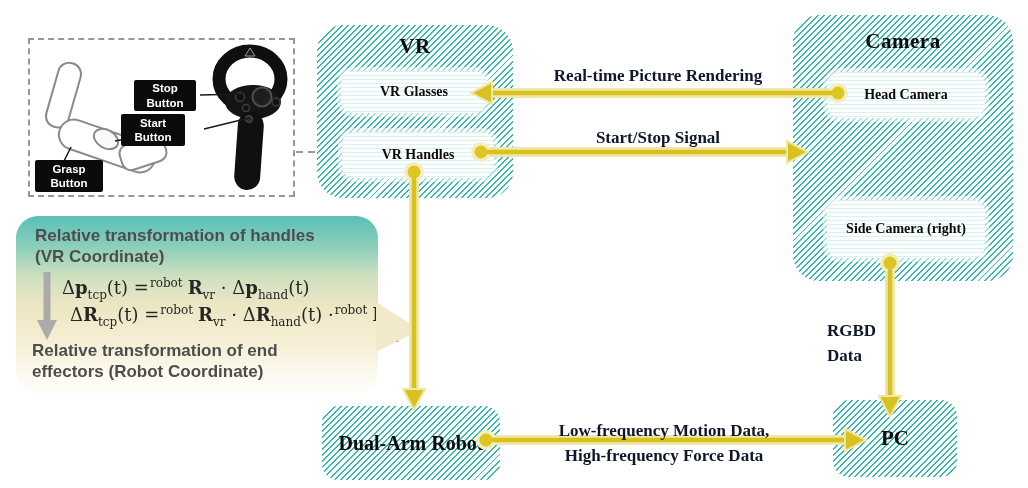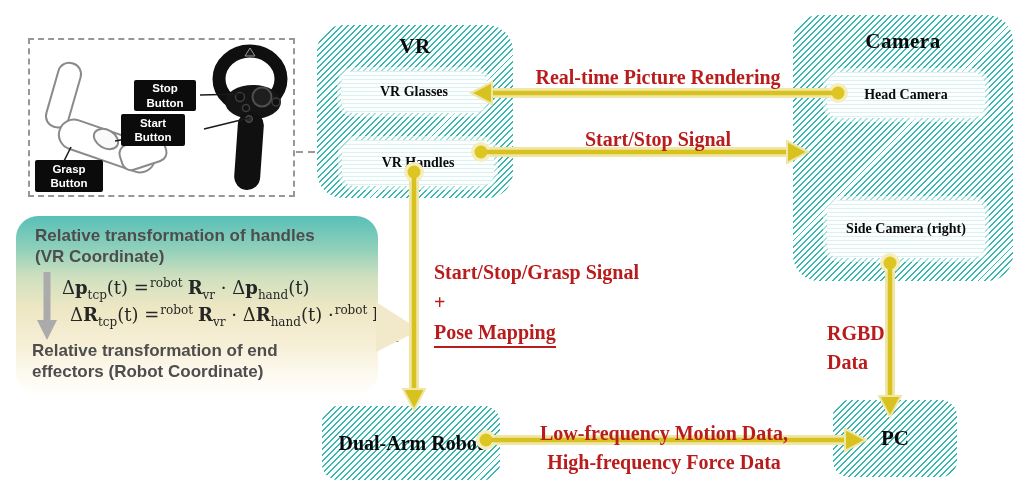--- a/index.html
+++ b/index.html
@@ -21,21 +21,21 @@
       #fdffff;
     box-shadow:0 0 0 4px rgba(255,255,255,0.55);}
   
   #controller-figure{position:absolute;left:28px;top:38px;width:267px;height:159px;
     border:2px dashed #979797;box-sizing:border-box;background:#fff;}
   .pill{position:absolute;background:#0b0b0b;color:#fff;border-radius:2px;
     font-family:"Liberation Sans",sans-serif;font-weight:bold;font-size:11.5px;line-height:1.22;
     display:flex;align-items:center;justify-content:center;text-align:center;
     padding:2px 6px;box-sizing:border-box;}
   
-  .edge-label{position:absolute;color:#b91c1c;font-weight:bold;font-size:20px;line-height:1.25;}
+  .edge-label{position:absolute;color:#0f172a;font-weight:bold;font-size:17px;line-height:1.25;}
   .center{text-align:center;}
   .underline{border-bottom:2px solid currentColor;display:inline-block;padding-bottom:1px;}
   
   #callout{position:absolute;left:16px;top:216px;width:362px;height:178px;border-radius:22px;
     background:linear-gradient(180deg,#58c0b8 0%,#8ecfba 18%,#cfe0bf 34%,#eee7c4 52%,
       #f6efd6 72%,#fcf9ee 88%,#fffefb 100%);}
   .callout-heading{position:absolute;font-family:"Liberation Sans",sans-serif;font-weight:bold;
     font-size:17px;line-height:1.22;color:#4d4d4d;}
   .eq{position:absolute;font-family:"DejaVu Serif",serif;font-size:18px;color:#262626;white-space:nowrap;}
   .eq b{font-weight:bold;}
@@ -95,21 +95,21 @@
           <sup>−1</sup>
           <sub>vr</sub>
         </span>
     </div>
     <div class="callout-heading" style="left:16px;top:125px;width:310px;">Relative transformation of end effectors  (Robot Coordinate)</div>
   </div>
 
   <div class="node" style="left:317px;top:25px;width:196px;height:173px;">
     <div class="node-title" style="top:9px;">VR</div>
     <div class="leaf" style="left:24px;top:46px;width:146px;height:42px;">VR Glasses</div>
-    <div class="leaf" style="left:25px;top:107px;width:152px;height:46px;margin-top:8px;">VR Handles</div>
+    <div class="leaf" style="left:25px;top:107px;width:152px;height:46px;">VR Handles</div>
   </div>
 
   <div class="node" style="left:793px;top:15px;width:220px;height:266px;">
     <div class="node-title" style="top:14px;">Camera</div>
     <div class="leaf" style="left:34px;top:57px;width:158px;height:46px;">Head Camera</div>
     <div class="leaf" style="left:34px;top:185px;width:158px;height:58px;">Side Camera (right)</div>
   </div>
 
   <div class="node" style="left:322px;top:406px;width:178px;height:74px;border-radius:16px;
        display:flex;align-items:center;justify-content:center;text-align:center;
@@ -163,24 +163,19 @@
     <line x1="296" y1="152" x2="318" y2="152" stroke="#9a9a9a" stroke-width="2.2" stroke-dasharray="7 5"></line>
 
     <g>
       <line x1="47" y1="272" x2="47" y2="322" stroke="#ababab" stroke-width="7"></line>
       <polygon points="47,340 37,320 57,320" fill="#ababab"></polygon>
     </g>
   </svg>
 
   <div class="edge-label center" style="left:488px;top:65px;width:340px;">Real-time Picture Rendering</div>
   <div class="edge-label center" style="left:520px;top:127px;width:276px;">Start/Stop Signal</div>
-  <div class="edge-label" style="left:434px;top:260px;width:230px;">
-    <div>Start/Stop/Grasp Signal</div>
-    <div style="margin-top:5px;">+</div>
-    <div style="margin-top:5px;"><span class="underline">Pose Mapping</span></div>
-  </div>
   <div class="edge-label" style="left:827px;top:319px;width:64px;line-height:1.45;">RGBD Data</div>
   <div class="edge-label center" style="left:524px;top:419px;width:280px;line-height:1.45;">
     <div>Low-frequency Motion Data,</div>
     <div>High-frequency Force Data</div>
   </div>
 
 </div>
 
 </body></html>

